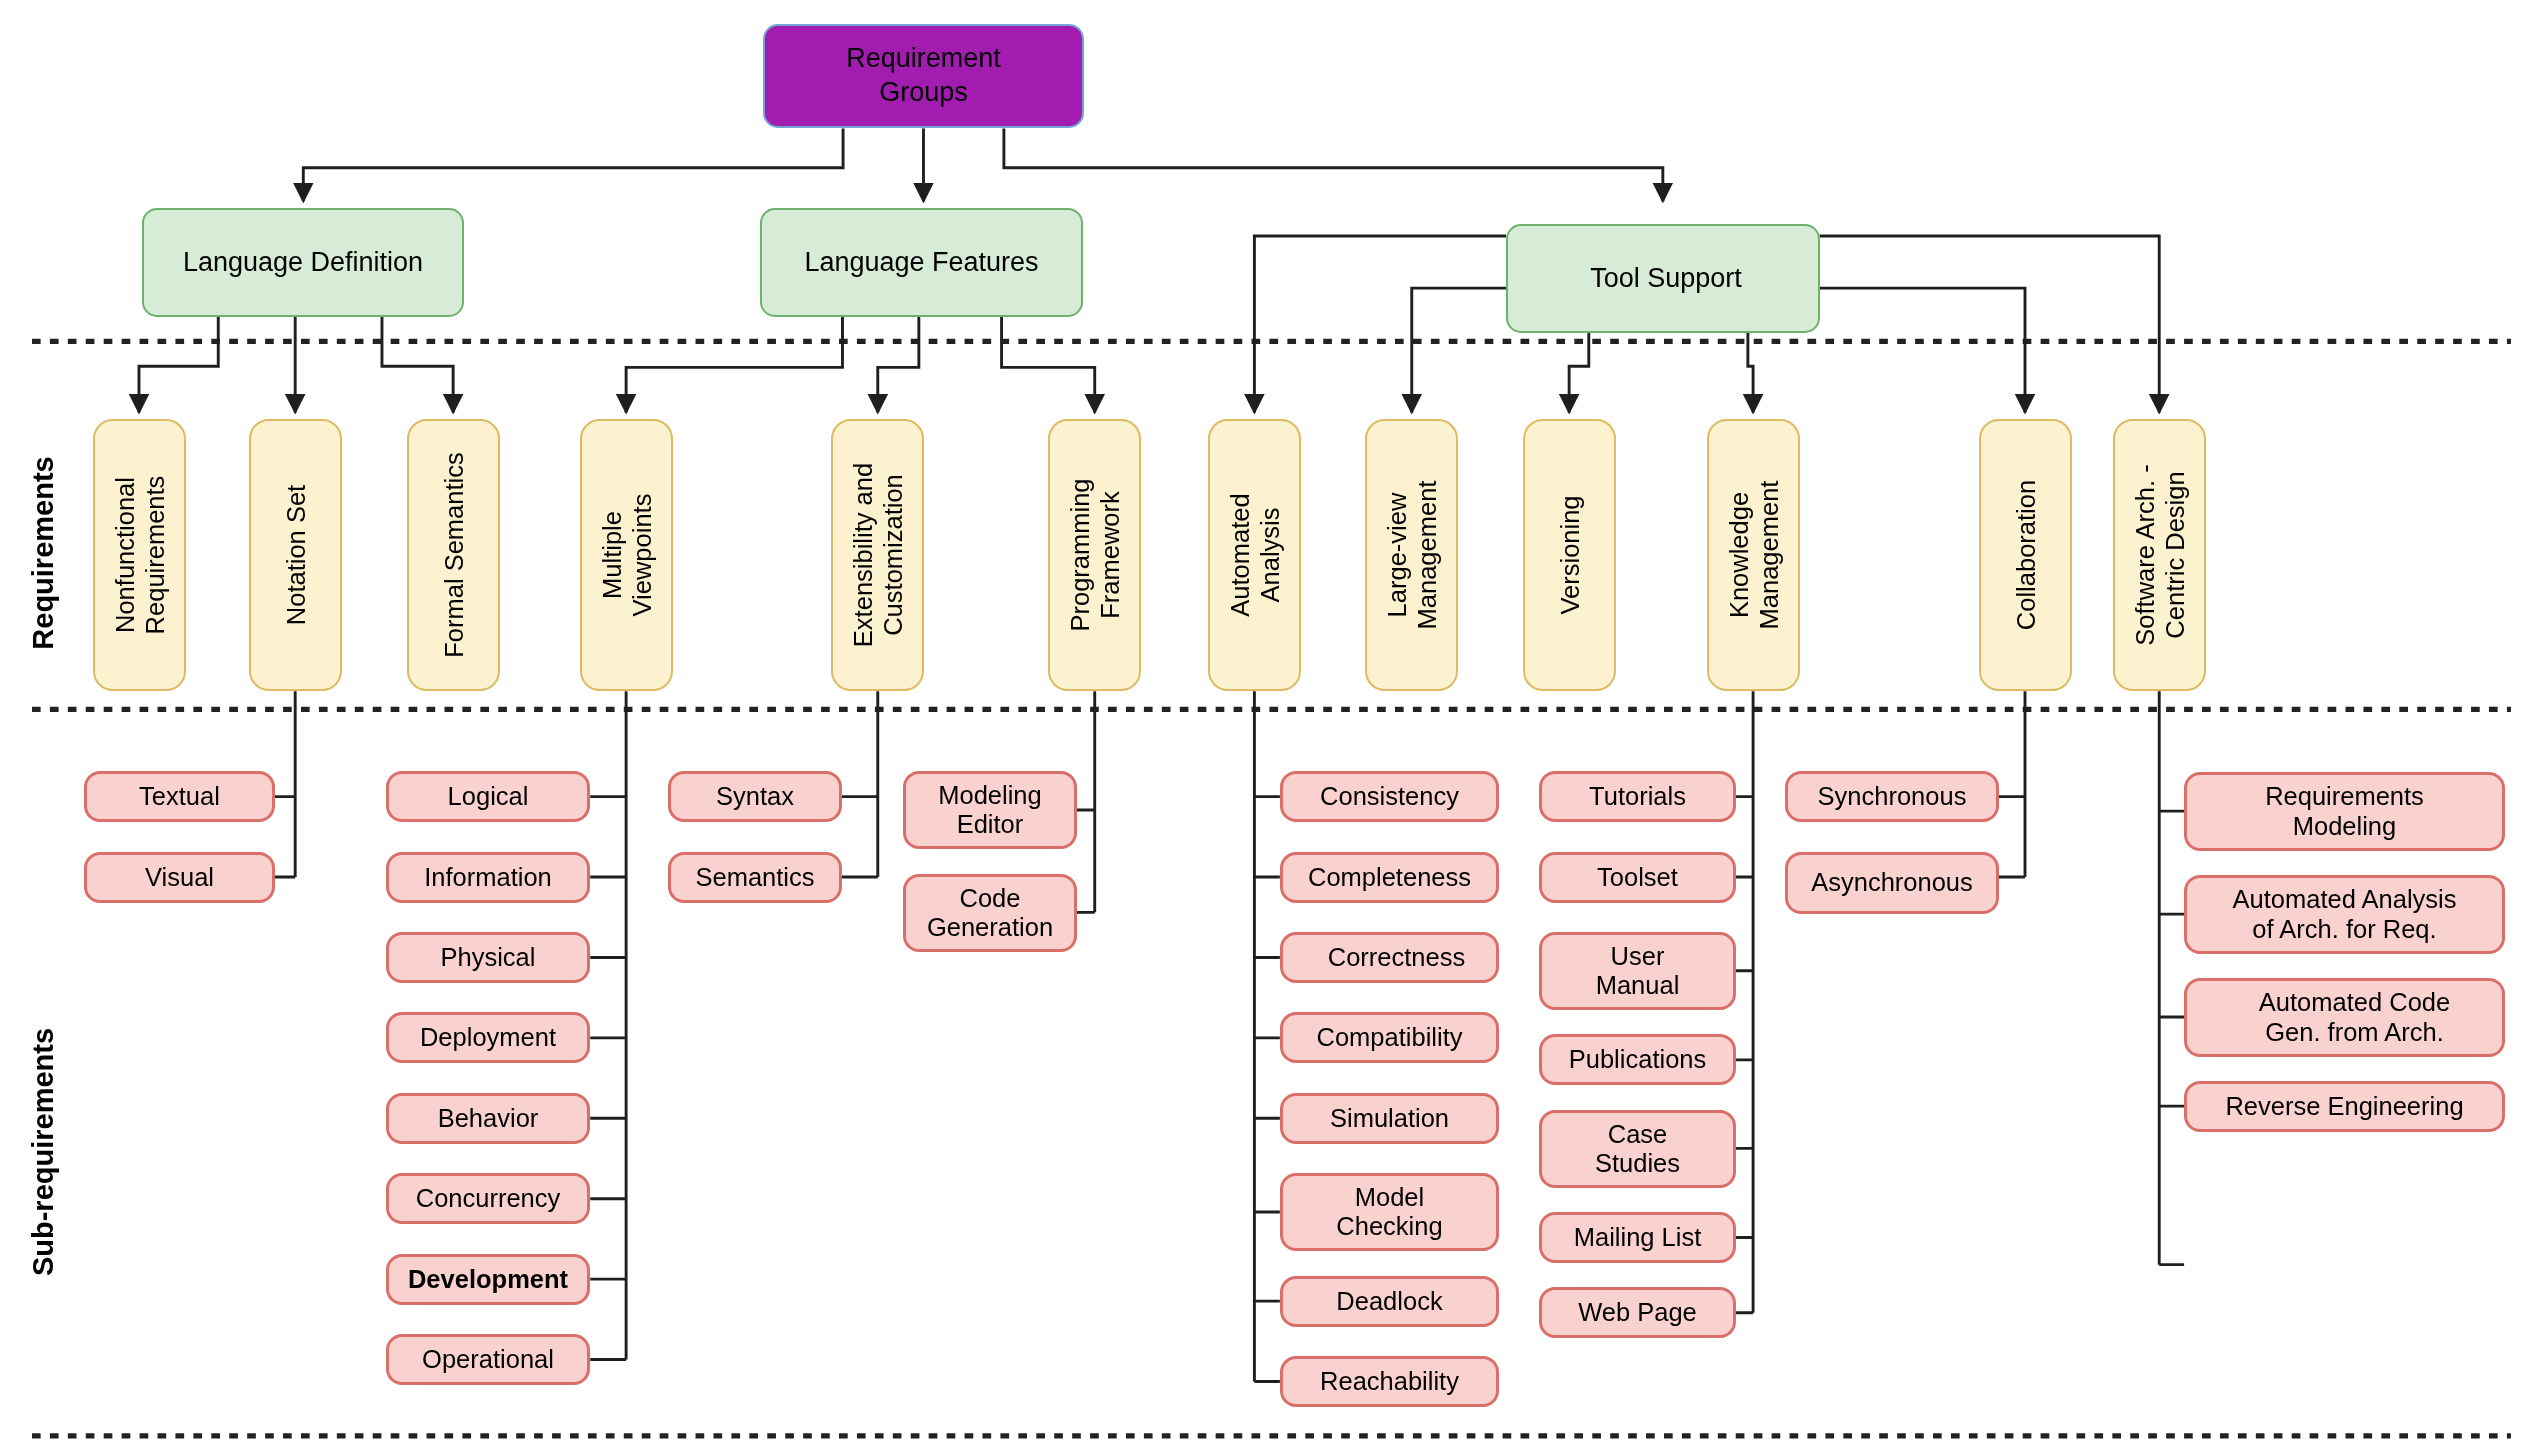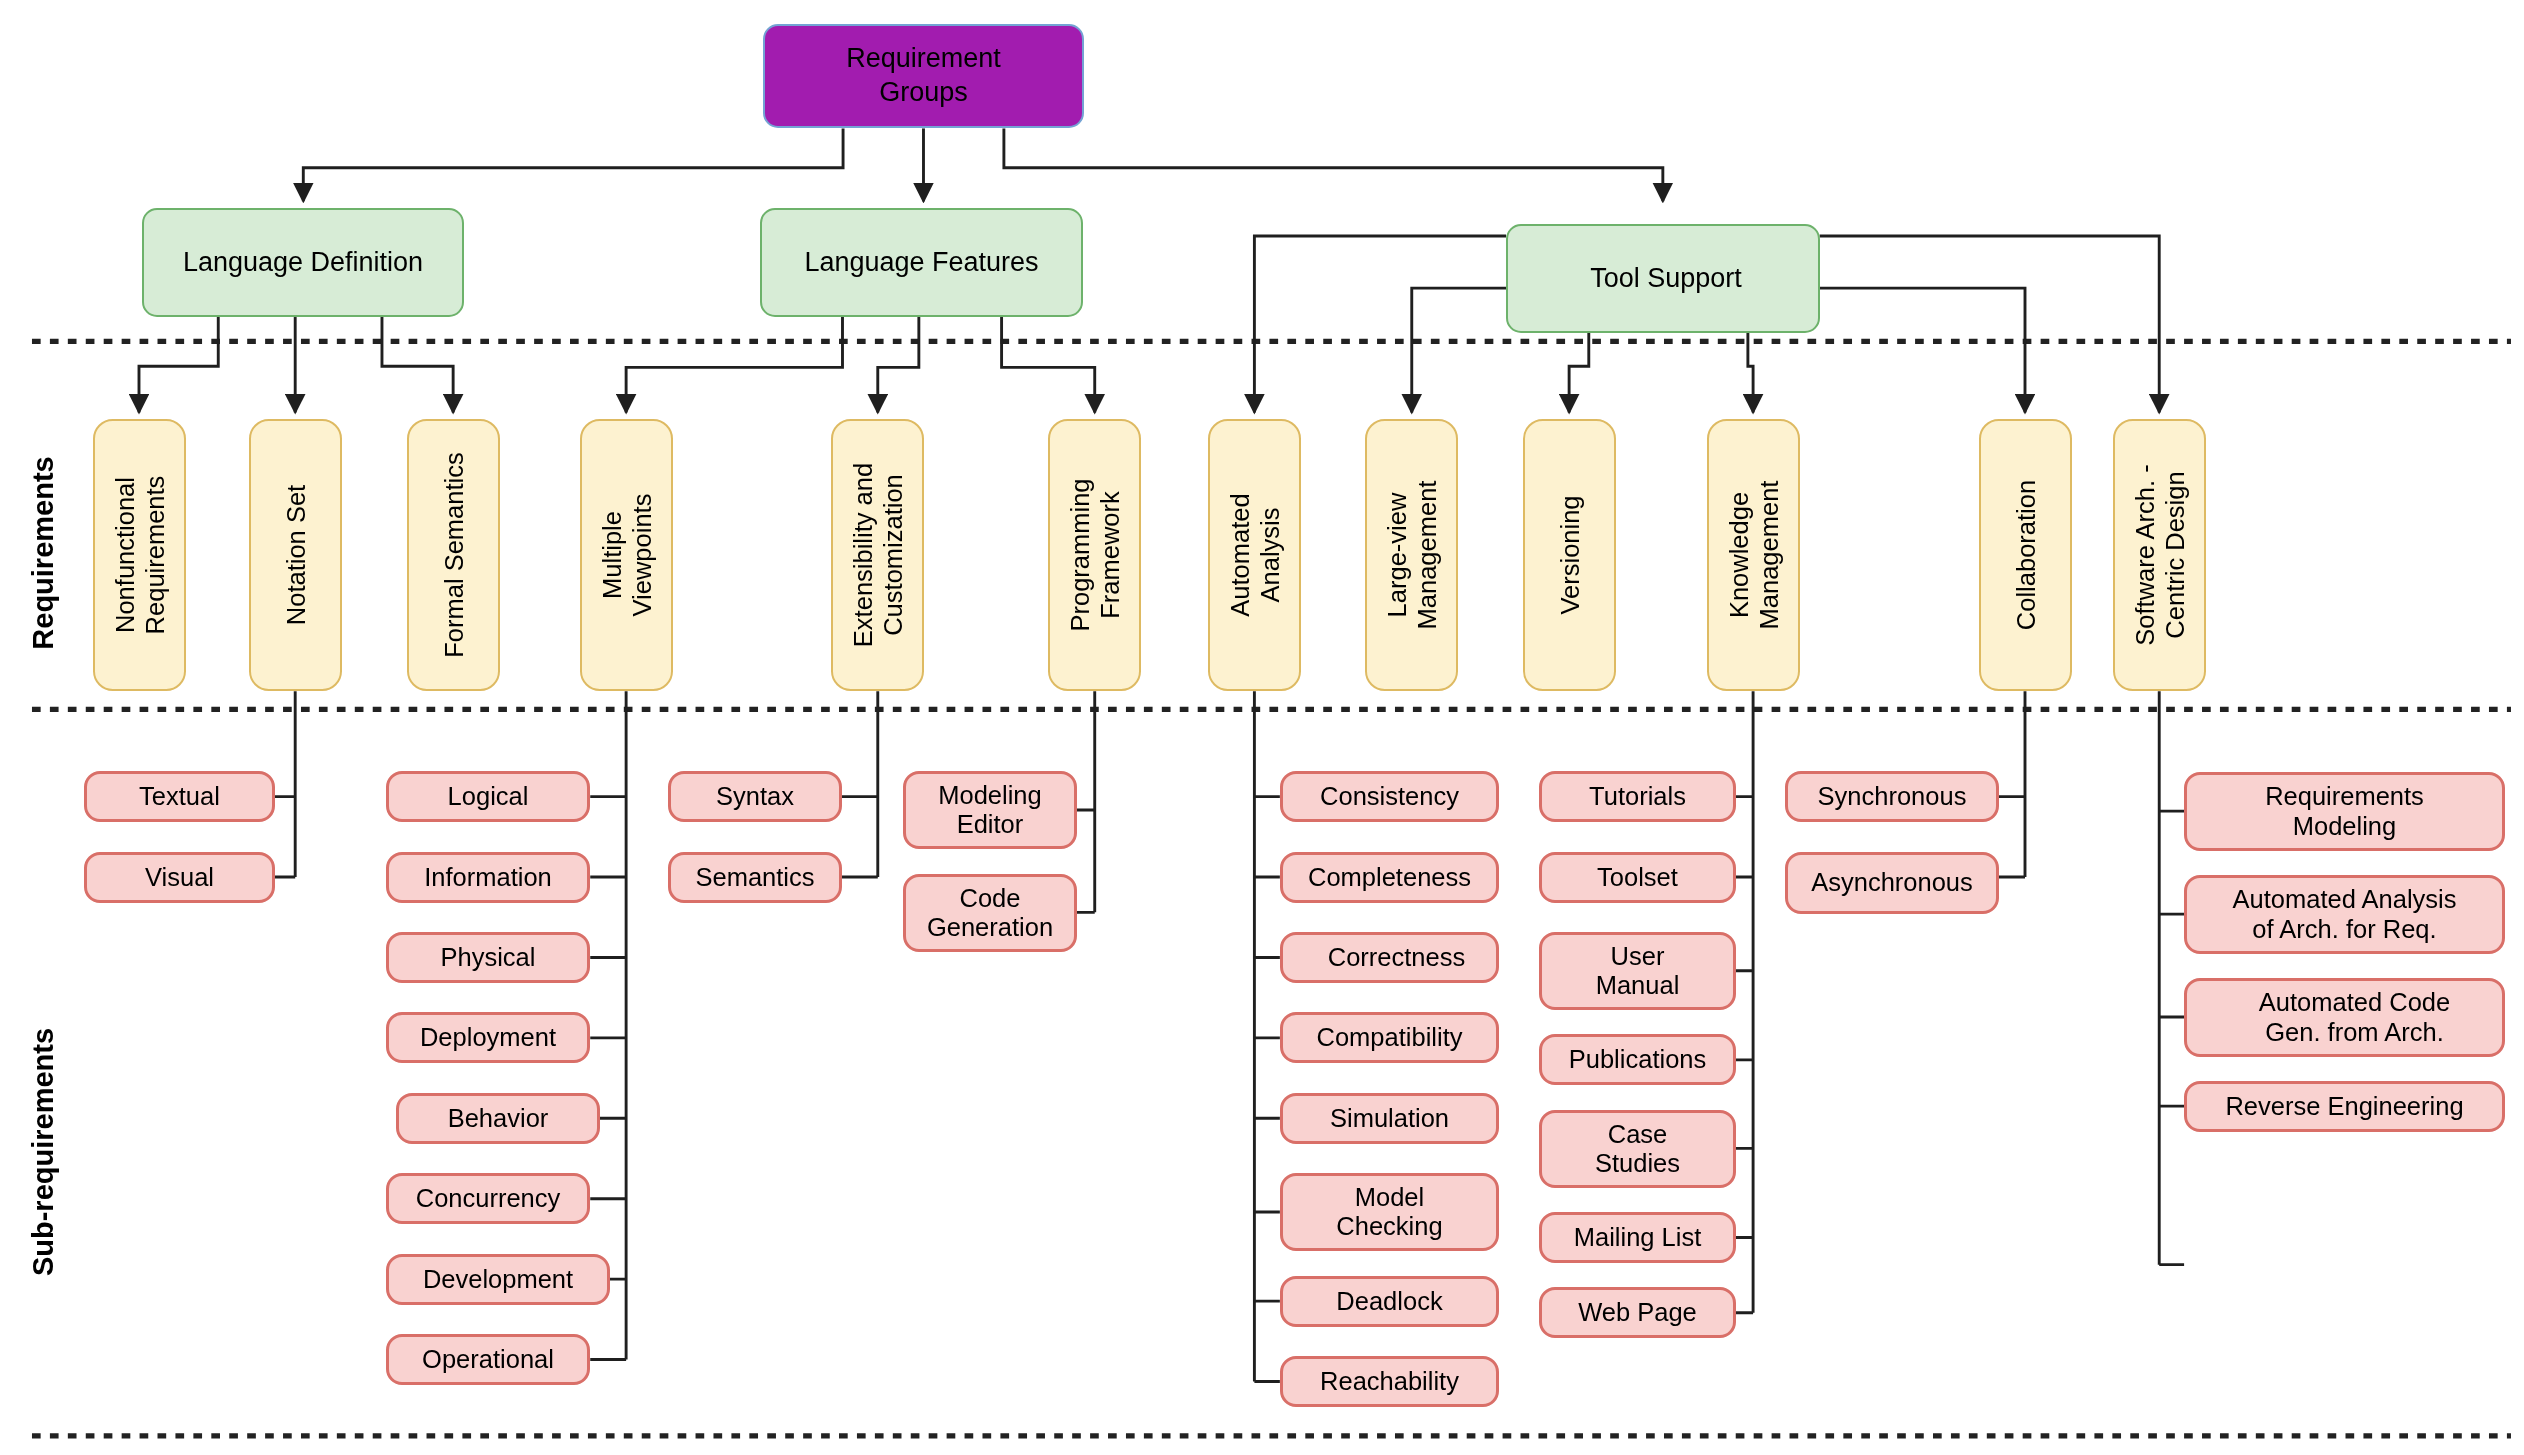--- a/index.html
+++ b/index.html
@@ -123,23 +123,23 @@
   <div class="node req" style="left:2113px; top:419px; width:93px; height:272px;"><span class="rot">Software Arch. -
 Centric Design</span></div>
 
   <div class="node sub" style="left:84px; top:771px; width:191px; height:51px;">Textual</div>
   <div class="node sub" style="left:84px; top:852px; width:191px; height:51px;">Visual</div>
 
   <div class="node sub" style="left:386px; top:771px; width:204px; height:51px;">Logical</div>
   <div class="node sub" style="left:386px; top:852px; width:204px; height:51px;">Information</div>
   <div class="node sub" style="left:386px; top:932px; width:204px; height:51px;">Physical</div>
   <div class="node sub" style="left:386px; top:1012px; width:204px; height:51px;">Deployment</div>
-  <div class="node sub" style="left:386px; top:1093px; width:204px; height:51px;margin-left:10px;">Behavior</div>
+  <div class="node sub" style="left:386px; top:1093px; width:204px; height:51px;">Behavior</div>
   <div class="node sub" style="left:386px; top:1173px; width:204px; height:51px;">Concurrency</div>
-  <div class="node sub" style="left:386px; top:1254px; width:224px; height:51px;">Development</div>
+  <div class="node sub" style="left:386px; top:1254px; width:204px; height:51px;font-weight:bold;">Development</div>
   <div class="node sub" style="left:386px; top:1334px; width:204px; height:51px;">Operational</div>
 
   <div class="node sub" style="left:668px; top:771px; width:174px; height:51px;">Syntax</div>
   <div class="node sub" style="left:668px; top:852px; width:174px; height:51px;">Semantics</div>
 
   <div class="node sub" style="left:903px; top:771px; width:174px; height:78px;">Modeling
 Editor</div>
   <div class="node sub" style="left:903px; top:874px; width:174px; height:78px;">Code
 Generation</div>
 

